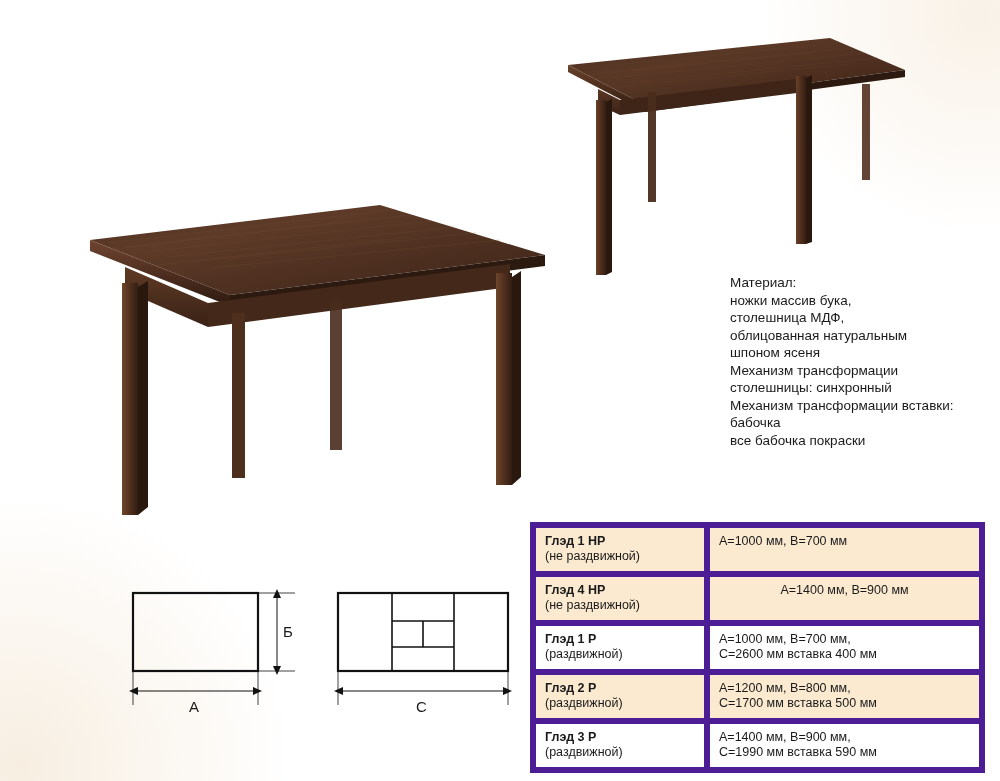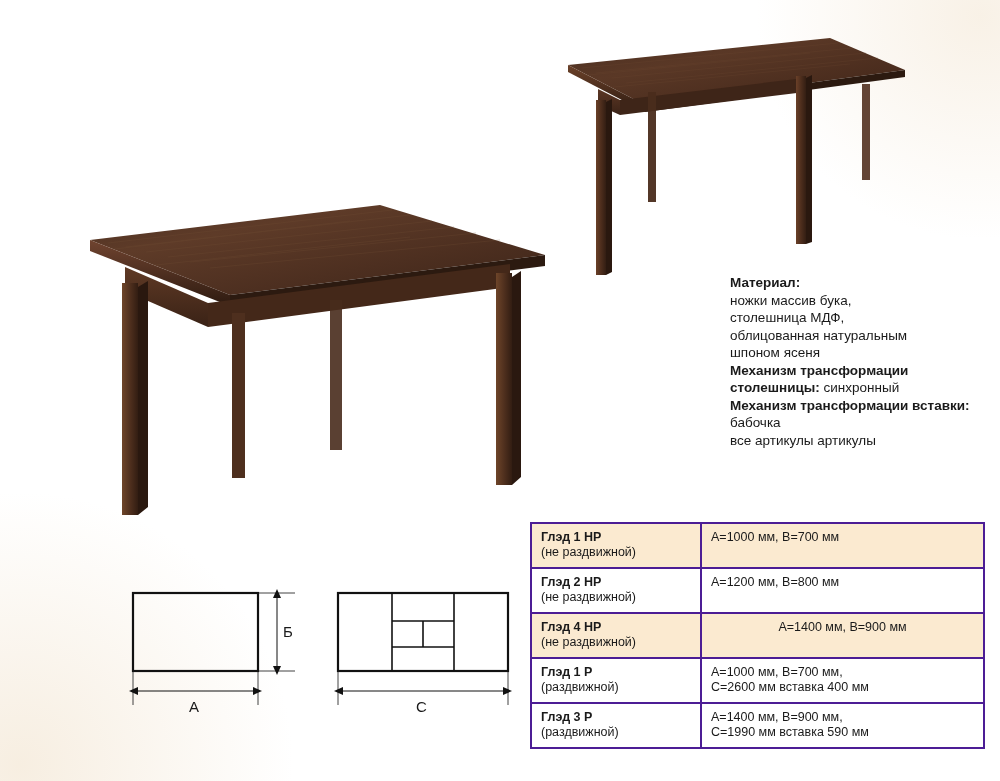--- a/index.html
+++ b/index.html
@@ -33,35 +33,35 @@
   
   .spec {
     position: absolute;
     left: 730px;
     top: 274px;
     width: 250px;
     font-size: 13.5px;
     line-height: 17.5px;
     color: #1a1a1a;
   }
-  .spec .b { font-weight: bold; }
+  .spec .b { font-weight: normal; }
   .spec p { margin: 0; }
 
   
   .sizetable {
     position: absolute;
     left: 530px;
     top: 522px;
     width: 455px;
     border-collapse: collapse;
     font-size: 12.5px;
     color: #1a1a1a;
   }
   .sizetable td {
-    border: 2px solid #4c1d95;
+    border: 6px solid #4c1d95;
     padding: 6px 9px 7px 9px;
     vertical-align: top;
     line-height: 15px;
   }
   .sizetable tr.odd td { background: #fbead0; }
   .sizetable tr.even td { background: #ffffff; }
   .sizetable td.name { width: 150px; }
   .sizetable td.name .t { font-weight: bold; }
   .sizetable td.name .s { font-weight: normal; }
 
@@ -187,53 +187,54 @@
   <p>ножки массив бука,</p>
   <p>столешница МДФ,</p>
   <p>облицованная натуральным</p>
   <p>шпоном ясеня</p>
   <p>
     <span class="b">Механизм трансформации столешницы:</span><span> синхронный</span>
   </p>
   <p>
     <span class="b">Механизм трансформации вставки:</span><span> бабочка</span>
   </p>
-  <p>все артикулы артикулы</p>
+  <p>все бабочка покраски</p>
 </div>
 
 <table class="sizetable">
   <tbody>
     <tr class="odd">
       <td class="name">
         <div class="t">Глэд 1 НР</div>
         <div class="s">(не раздвижной)</div>
       </td>
       <td class="dims" style="white-space:pre-line;">A=1000 мм, B=700 мм</td>
     </tr>
-    <tr class="even">
-      <td class="name">
-        <div class="t">Глэд 2 НР</div>
-        <div class="s">(не раздвижной)</div>
-      </td>
-      <td class="dims" style="white-space:pre-line;">A=1200 мм, B=800 мм</td>
-    </tr>
     <tr class="odd">
       <td class="name">
         <div class="t">Глэд 4 НР</div>
         <div class="s">(не раздвижной)</div>
       </td>
       <td class="dims" style="white-space:pre-line;text-align:center;">A=1400 мм, B=900 мм</td>
     </tr>
     <tr class="even">
       <td class="name">
         <div class="t">Глэд 1 Р</div>
         <div class="s">(раздвижной)</div>
       </td>
       <td class="dims" style="white-space:pre-line;">A=1000 мм, B=700 мм,
 C=2600 мм вставка 400 мм</td>
+    </tr>
+    <tr class="odd">
+      <td class="name">
+        <div class="t">Глэд 2 Р</div>
+        <div class="s">(раздвижной)</div>
+      </td>
+      <td class="dims" style="white-space:pre-line;">A=1200 мм, B=800 мм,
+C=1700 мм вставка 500 мм</td>
     </tr>
     <tr class="even">
       <td class="name">
         <div class="t">Глэд 3 Р</div>
         <div class="s">(раздвижной)</div>
       </td>
       <td class="dims" style="white-space:pre-line;">A=1400 мм, B=900 мм,
 C=1990 мм вставка 590 мм</td>
     </tr>
   </tbody>

